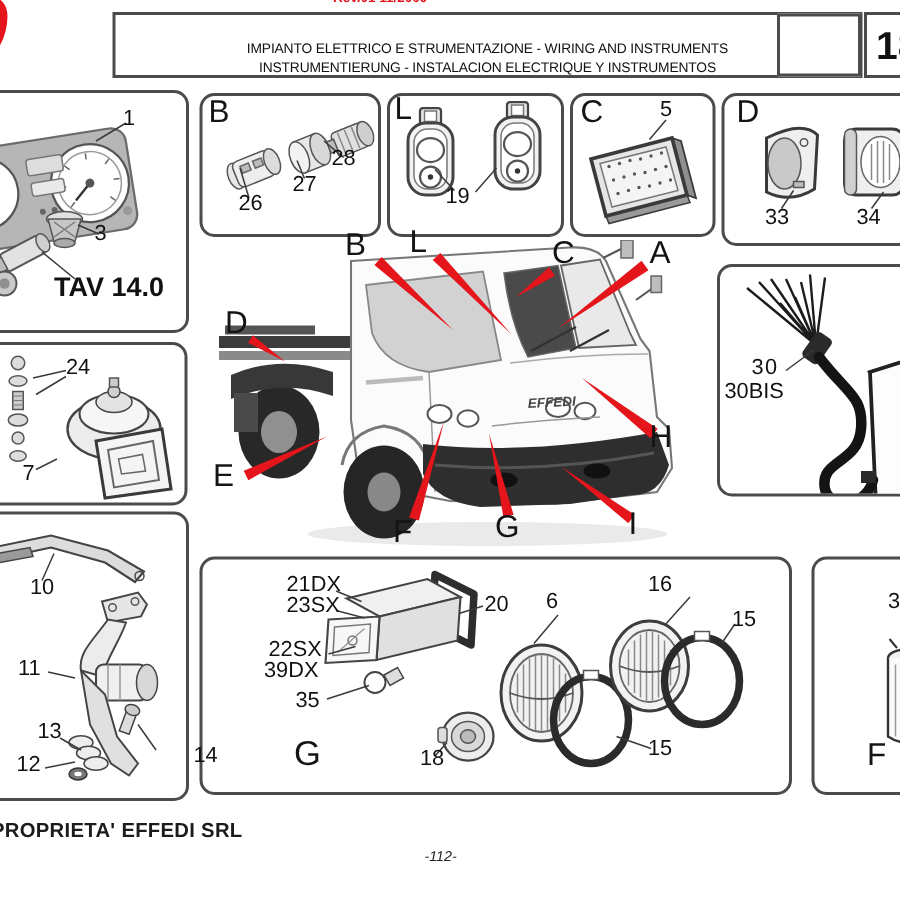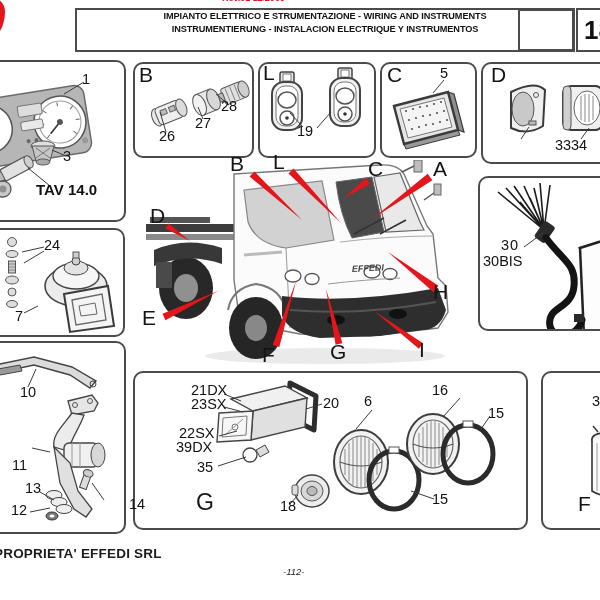--- a/index.html
+++ b/index.html
@@ -4,22 +4,22 @@
 <style>
   html,body{margin:0;padding:0;background:#fff;}
   #canvas{position:relative;width:600px;height:600px;background:#fff;overflow:hidden;
           font-family:"Liberation Sans",sans-serif;color:#111;}
   .pbox{position:absolute;background:#fff;border:2px solid #4b4b4b;border-radius:10px;box-sizing:border-box;}
   .pbox svg{position:absolute;left:0;top:0;}
   .lbl{position:absolute;font-size:14.5px;color:#111;white-space:nowrap;line-height:1;}
   .biglbl{font-size:21px;color:#141414;}
   .callout{position:absolute;font-size:21px;color:#141414;line-height:1;white-space:nowrap;}
   .title-box{position:absolute;left:75px;top:8px;width:500px;height:44px;border:2px solid #4b4b4b;
-             box-sizing:border-box;text-align:center;font-weight:bold;font-size:9.2px;line-height:13px;
-             padding-top:0;letter-spacing:-0.1px;}
+             box-sizing:border-box;text-align:center;font-weight:normal;font-size:9.2px;line-height:13px;
+             padding-top:16px;letter-spacing:-0.1px;}
   .hbox{position:absolute;border:2px solid #4b4b4b;background:#fff;box-sizing:border-box;}
   #num-box span{font-weight:bold;font-size:26px;line-height:40px;padding-left:6px;display:block;}
   #logo-clip{position:absolute;left:0;top:0;width:17px;height:58px;overflow:hidden;}
   #logo-clip span{position:absolute;left:-27px;top:-10px;font-size:58px;font-weight:bold;font-style:italic;
                   color:var(--accent,#e4151b);line-height:1;}
   #rev-note{position:absolute;left:222px;top:-7px;font-size:9px;font-weight:bold;color:var(--accent,#e4151b);}
   #footer-text{position:absolute;left:-6px;top:546px;font-weight:bold;font-size:13.5px;color:#1c1c1c;letter-spacing:0.2px;}
   #page-num{position:absolute;left:283px;top:566px;font-style:italic;font-size:9.5px;color:#222;}
   .ovl{position:absolute;left:0;top:0;pointer-events:none;}
   .arrow{fill:var(--accent,#e4151b);}
@@ -344,45 +344,45 @@
       <polygon class="arrow" points="165.5,320.2 162.5,313.8 218,291"></polygon>
       <polygon class="arrow" points="279.3,347 272.7,345 296,281"></polygon>
       <polygon class="arrow" points="342.4,343.2 335.6,344.8 326,289"></polygon>
       <polygon class="arrow" points="438.4,285.8 433.6,292.2 388,252"></polygon>
       <polygon class="arrow" points="423.1,343.2 418.9,348.8 374,311"></polygon>
     </g>
   </svg>
 
   <span class="lbl" style="left:82px;top:72px;">1</span>
   <span class="lbl" style="left:63px;top:149px;">3</span>
-  <span class="lbl" style="left:36px;top:182px;font-weight:bold;font-size:15px;">TAV 14.0</span>
+  <span class="lbl" style="left:36px;top:182px;font-weight:bold;font-size:18px;">TAV 14.0</span>
 
   <span class="lbl biglbl" style="left:139px;top:64px;">B</span>
   <span class="lbl" style="left:221px;top:99px;">28</span>
   <span class="lbl" style="left:195px;top:116px;">27</span>
   <span class="lbl" style="left:159px;top:129px;">26</span>
 
   <span class="lbl biglbl" style="left:263px;top:62px;">L</span>
   <span class="lbl" style="left:297px;top:124px;">19</span>
 
   <span class="lbl biglbl" style="left:387px;top:64px;">C</span>
   <span class="lbl" style="left:440px;top:66px;">5</span>
 
   <span class="lbl biglbl" style="left:491px;top:64px;">D</span>
-  <span class="lbl" style="left:510px;top:138px;margin-left:45px;">33</span>
+  <span class="lbl" style="left:510px;top:138px;">33</span>
   <span class="lbl" style="left:571px;top:138px;">34</span>
 
   <span class="lbl" style="left:44px;top:238px;">24</span>
   <span class="lbl" style="left:15px;top:309px;">7</span>
 
   <span class="lbl" style="left:501px;top:238px;letter-spacing:1px;">30</span>
   <span class="lbl" style="left:483px;top:254px;">30BIS</span>
 
   <span class="lbl" style="left:20px;top:385px;">10</span>
-  <span class="lbl" style="left:12px;top:458px;">11</span>
+  <span class="lbl" style="left:12px;top:439px;">11</span>
   <span class="lbl" style="left:25px;top:481px;">13</span>
   <span class="lbl" style="left:11px;top:503px;">12</span>
   <span class="lbl" style="left:97px;top:497px;margin-left:32px;">14</span>
 
   <span class="lbl" style="left:191px;top:383px;">21DX</span>
   <span class="lbl" style="left:191px;top:397px;">23SX</span>
   <span class="lbl" style="left:323px;top:396px;">20</span>
   <span class="lbl" style="left:179px;top:426px;text-align:right;">22SX</span>
   <span class="lbl" style="left:176px;top:440px;">39DX</span>
   <span class="lbl" style="left:197px;top:460px;">35</span>

